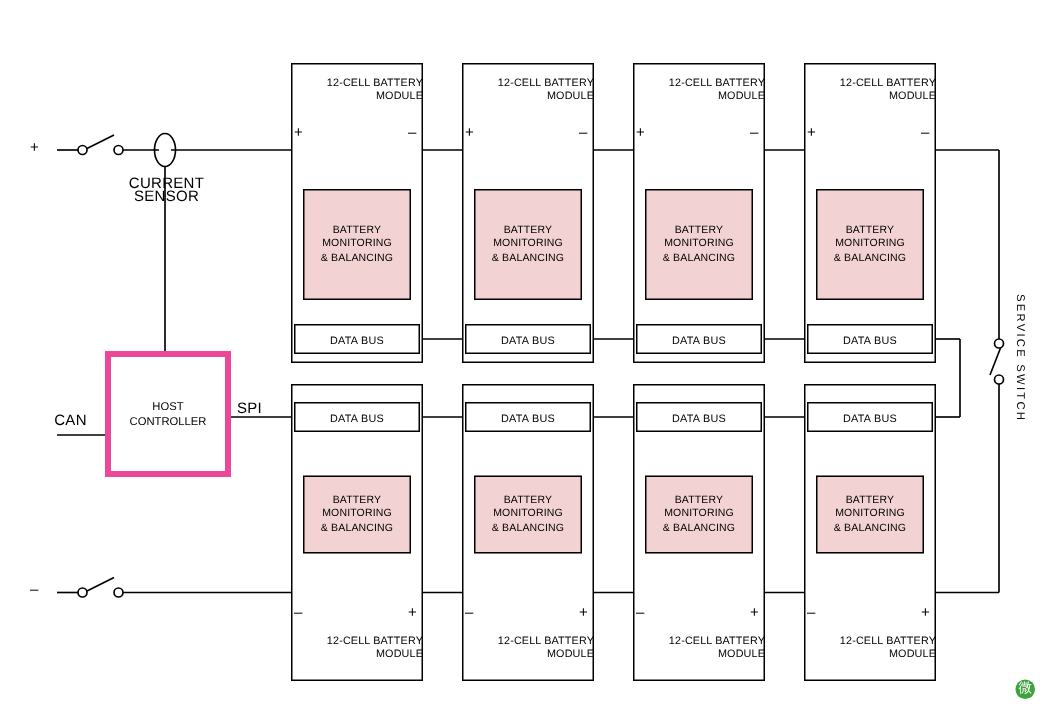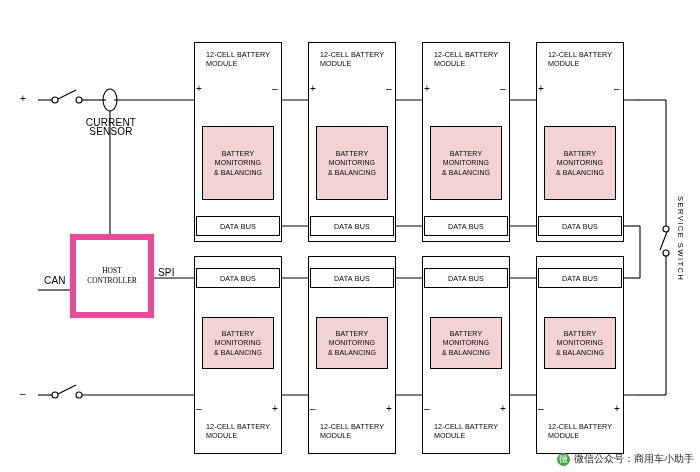--- a/index.html
+++ b/index.html
@@ -25,25 +25,24 @@
   .mod-box{
     position:absolute;
     border:1px solid #000;
     background:#ffffff;
     box-sizing:border-box;
   }
   .mod-title{
     position:absolute;
     font-size:7.2px;
     line-height:9px;
-    text-align:left;
+    text-align:right;
     color:#000;
     white-space:pre-line;
     letter-spacing:.1px;
-    margin-left:12px;
   }
   .bmb{
     position:absolute;
     border:1px solid #000;
     background:#f2d2d2;
     box-sizing:border-box;
     display:flex;align-items:center;justify-content:center;
     font-size:7px;
     line-height:9.5px;
     text-align:center;
@@ -56,30 +55,29 @@
     border:1px solid #000;
     background:#ffffff;
     box-sizing:border-box;
     display:flex;align-items:center;justify-content:center;
     font-size:7.2px;
     color:#000;
     letter-spacing:.2px;
   }
   .host{
     position:absolute;
-    border:6px solid #ec4899;
+    border:4px solid #ec4899;
     background:#ffffff;
     box-sizing:border-box;
     display:flex;align-items:center;justify-content:center;
     font-size:7.5px;
     line-height:10px;
     text-align:center;
     color:#000;
     white-space:pre-line;
-    font-family:Liberation Serif, serif;
   }
   .sign{
     position:absolute;
     font-size:10px;
     color:#000;
     line-height:10px;
   }
   .vert{
     position:absolute;
     font-size:7.5px;
@@ -409,27 +407,26 @@
 MODULE</div>
 <div class="mod-title" style="left:308px;top:422px;width:88px;">12-CELL BATTERY
 MODULE</div>
 <div class="mod-title" style="left:422px;top:422px;width:88px;">12-CELL BATTERY
 MODULE</div>
 <div class="mod-title" style="left:536px;top:422px;width:88px;">12-CELL BATTERY
 MODULE</div>
 
 <div class="host" style="left:70px;top:234px;width:84px;height:84px;">HOST
 CONTROLLER</div>
-<div class="lbl" style="left:44px;top:276px;width:30px;text-align:left;">CAN</div>
+<div class="lbl" style="left:32px;top:276px;width:30px;text-align:center;">CAN</div>
 <div class="lbl" style="left:158px;top:268px;width:26px;text-align:left;">SPI</div>
 
 <div class="sign" style="left:20px;top:94px;">+</div>
 <div class="sign" style="left:20px;top:389px;">–</div>
 
 <div class="lbl" style="left:78px;top:118px;width:66px;">CURRENT
 SENSOR</div>
 
 <div class="vert" style="left:676px;top:196px;">SERVICE SWITCH</div>
 
 <div class="wm">
   <span class="wm-badge">微</span>
-  <span>微信公众号：商用车小助手</span>
 </div>
 
 </body></html>

